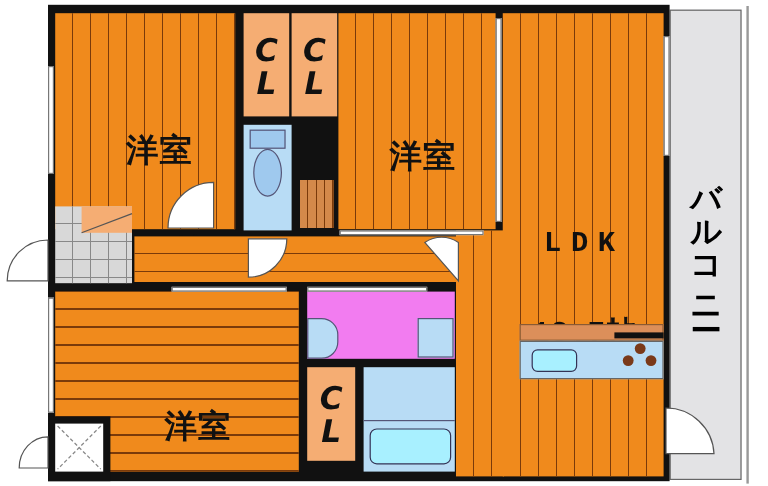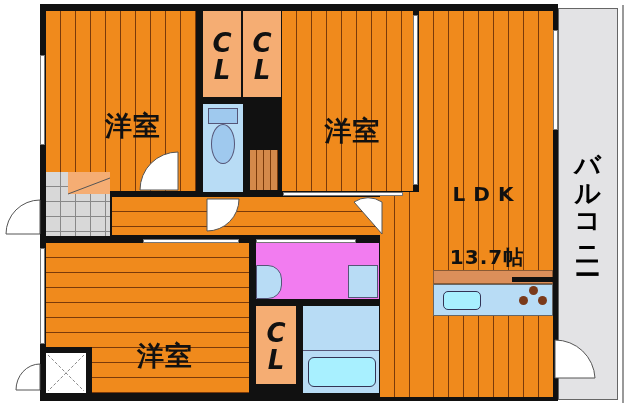--- a/index.html
+++ b/index.html
@@ -59,21 +59,21 @@
 <div class="abs" style="left:250px;top:150px;width:28px;height:40px;background-color:#d4894a;background-image:repeating-linear-gradient(90deg, transparent 0, transparent 6px, #7a3a0a 6px, #7a3a0a 7px);"></div>
 
 <div class="abs floor-v" style="left:282px;top:11px;width:131px;height:180px;"></div>
 <div class="abs label room-label" style="left:300px;top:63px;width:105px;">
   <div>洋室</div>
   <div style="margin-top:3px;">6.0帖</div>
 </div>
 
 <div class="abs floor-v" style="left:419px;top:11px;width:134px;height:386px;"></div>
 <div class="abs floor-v" style="left:380px;top:192px;width:40px;height:205px;"></div>
-<div class="abs label room-label" style="left:428px;top:144px;width:118px;font-size:20px;">
+<div class="abs label room-label" style="left:428px;top:144px;width:118px;font-size:24px;font-family:Liberation Mono, monospace;">
   <div style="letter-spacing:8px;">LDK</div>
   <div style="margin-top:3px;">13.7帖</div>
 </div>
 
 <div class="abs" style="left:433px;top:270px;width:120px;height:14px;background:#dc8f5a;border:1px solid #8a5a33;"></div>
 <div class="abs water" style="left:433px;top:284px;width:120px;height:32px;border:1px solid #666;"></div>
 <div class="abs" style="left:443px;top:291px;width:38px;height:19px;background:#a8f0ff;border:1px solid #335;border-radius:5px;"></div>
 <div class="abs wall" style="left:512px;top:277px;width:41px;height:5px;"></div>
 <div class="abs" style="left:512px;top:282px;width:41px;height:34px;">
   <span class="abs" style="left:17px;top:4px;width:9px;height:9px;border-radius:50%;background:#7a3a1a;"></span>

